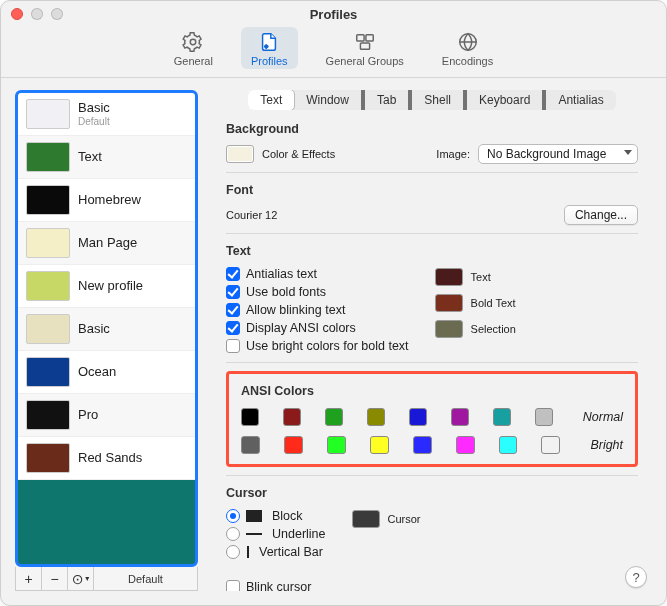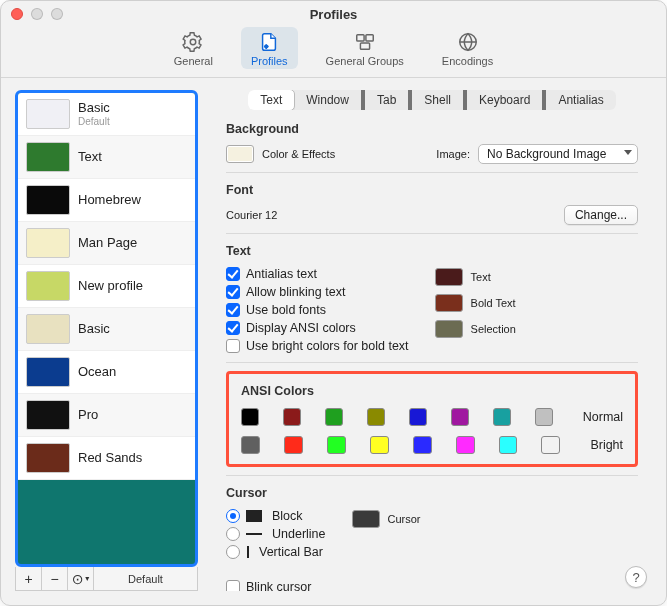--- a/index.html
+++ b/index.html
@@ -58,21 +58,21 @@
 .checkrow { display:flex; align-items:center; gap:6px; font-size:12.5px; margin:1px 0;}
 .chk { appearance:none; width:14px; height:14px; border:1px solid #999; border-radius:3px; background:#fff; position:relative;}
 .chk:checked { background:#0a66ff; border-color:#0a66ff;}
 .chk:checked:after { content:""; position:absolute; left:3px; top:0px; width:4px; height:8px; border:solid #fff; border-width:0 2px 2px 0; transform:rotate(40deg);}
 .radio { appearance:none; width:14px;height:14px;border:1px solid #999;border-radius:50%;background:#fff;position:relative;}
 .radio:checked{border-color:#0a66ff;}
 .radio:checked:after{content:"";position:absolute;left:3px;top:3px;width:6px;height:6px;border-radius:50%;background:#0a66ff;}
 .sw2 { width:28px; height:18px; border:1px solid #999; border-radius:3px;}
 
 .ansi-box { border:3px solid #ff513b; border-radius:4px; padding:10px 12px; display:flex; flex-direction:column; gap:10px;}
-.ansi-row { display:flex; align-items:center; gap:24px;}
+.ansi-row { display:flex; align-items:center; gap:24px;font-style:italic;}
 .acell { width:26px; height:18px; border:1px solid #888; border-radius:3px;}
 .ansi-label { margin-left:6px; font-size:12.5px;}
 
 .cursor-block { width:16px; height:12px; background:#222; display:inline-block; margin-right:4px; vertical-align:middle;}
 .cursor-und { width:16px; border-bottom:2px solid #222; display:inline-block; margin-right:4px; vertical-align:middle;}
 .cursor-bar { width:2px; height:12px; background:#222; display:inline-block; margin-right:4px; margin-left:1px; vertical-align:middle;}
 
 .help { position:absolute; right:20px; bottom:18px; width:22px; height:22px; border:1px solid #bbb; border-radius:50%; background:#fff; display:flex; align-items:center; justify-content:center; font-size:13px; color:#555; box-shadow:0 1px 1px rgba(0,0,0,0.1);}
 
 .two-col{display:flex; gap:26px;}
@@ -232,25 +232,25 @@
 
         <div class="section-title">Text</div>
         <div class="two-col">
           <div class="left-col" id="text-opts">
               <label class="checkrow">
                 <input type="checkbox" class="chk" checked="" style="">
                 <span>Antialias text</span>
               </label>
               <label class="checkrow">
                 <input type="checkbox" class="chk" checked="" style="">
+                <span>Use bold fonts</span>
+              </label>
+              <label class="checkrow">
+                <input type="checkbox" class="chk" checked="" style="">
                 <span>Allow blinking text</span>
-              </label>
-              <label class="checkrow">
-                <input type="checkbox" class="chk" checked="" style="">
-                <span>Use bold fonts</span>
               </label>
               <label class="checkrow">
                 <input type="checkbox" class="chk" checked="" style="">
                 <span>Display ANSI colors</span>
               </label>
               <label class="checkrow">
                 <input type="checkbox" class="chk" style="">
                 <span>Use bright colors for bold text</span>
               </label>
             </div>

